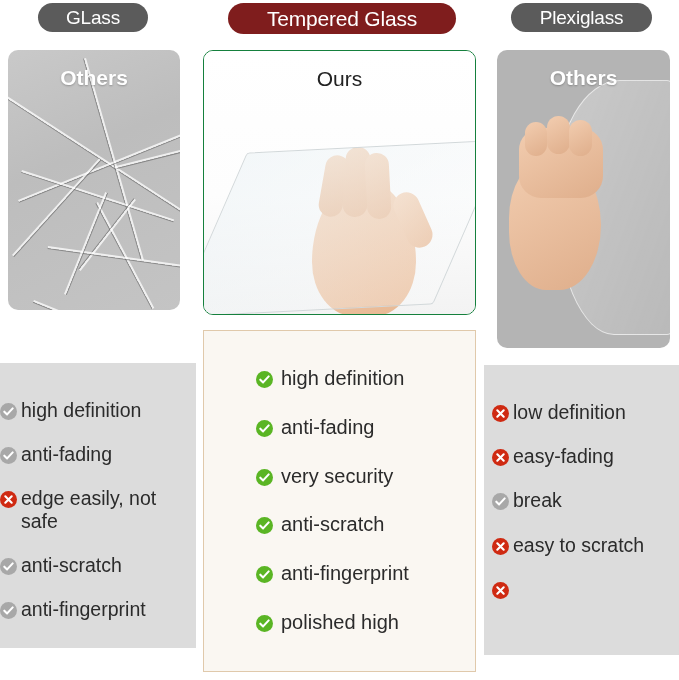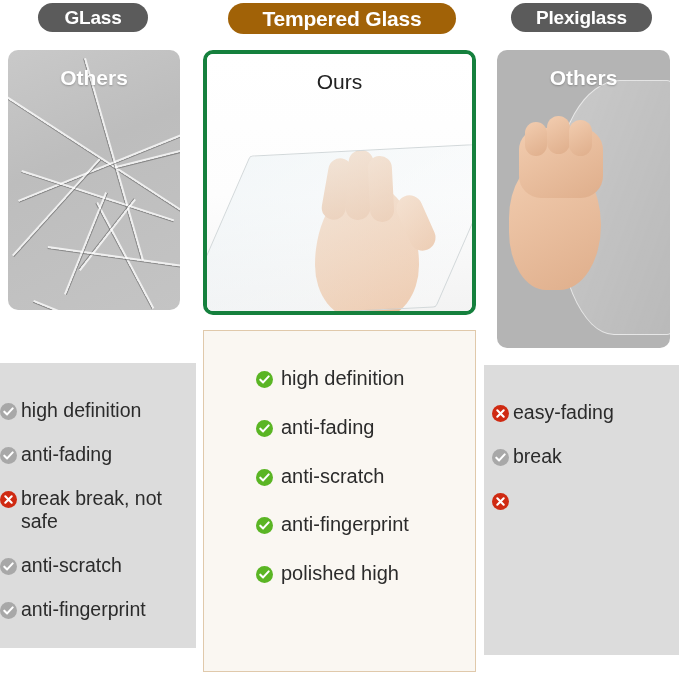--- a/index.html
+++ b/index.html
@@ -20,40 +20,40 @@
   }
 
   
   .pill {
     position: absolute;
     display: flex;
     align-items: center;
     justify-content: center;
     border-radius: 16px;
     color: #ffffff;
-    font-weight: bold;
+    font-weight: normal;
     letter-spacing: -0.2px;
     white-space: nowrap;
   }
   .pill-gray { background: #5b5b5b; }
-  .pill-orange { background: #a16207; }
+  .pill-orange { background: #7f1d1d; }
 
   #pill-left   { left: 38px;  top: 3px; width: 110px; height: 29px; font-size: 19px; }
   #pill-center { left: 228px; top: 3px; width: 228px; height: 31px; font-size: 21px; }
   #pill-right  { left: 511px; top: 3px; width: 141px; height: 29px; font-size: 19px; text-align: center; }
 
   
   .img-card {
     position: absolute;
     border-radius: 10px;
     overflow: hidden;
   }
   #card-left   { left: 8px;   top: 50px; width: 172px; height: 260px; }
   #card-center { left: 203px; top: 50px; width: 273px; height: 265px;
-                 border: 4px solid #15803d; background: #ffffff; }
+                 border: 1px solid #15803d; background: #ffffff; }
   #card-right  { left: 497px; top: 50px; width: 173px; height: 298px; }
 
   .card-label {
     position: absolute;
     top: 16px;
     left: 0;
     width: 100%;
     text-align: center;
     font-size: 21px;
     z-index: 5;
@@ -235,21 +235,21 @@
         </span>
         <span class="feat-text">anti-fading</span>
       </li>
 
       <li class="feat-item">
         <span class="ico ico-red">
           <svg width="17" height="17" viewBox="0 0 17 17">
             <path d="M5.3 5.3 L11.7 11.7 M11.7 5.3 L5.3 11.7" stroke="#ffffff" stroke-width="2.1" stroke-linecap="round"></path>
             </svg>
         </span>
-        <span class="feat-text">break break, not safe</span>
+        <span class="feat-text">edge easily, not safe</span>
       </li>
 
       <li class="feat-item">
         <span class="ico ico-gray">
           <svg width="17" height="17" viewBox="0 0 17 17">
               <path d="M4.3 8.7 L7.1 11.4 L12.7 5.4" fill="none" stroke="#ffffff" stroke-width="2.1" stroke-linecap="round" stroke-linejoin="round"></path>
             </svg>
         </span>
         <span class="feat-text">anti-scratch</span>
       </li>
@@ -280,20 +280,28 @@
 
       <li class="feat-item">
         <span class="ico ico-green">
           <svg width="17" height="17" viewBox="0 0 17 17">
               <path d="M4.3 8.7 L7.1 11.4 L12.7 5.4" fill="none" stroke="#ffffff" stroke-width="2.1" stroke-linecap="round" stroke-linejoin="round"></path>
             </svg>
         </span>
         <span class="feat-text">anti-fading</span>
       </li>
 
+      <li class="feat-item">
+        <span class="ico ico-green">
+          <svg width="17" height="17" viewBox="0 0 17 17">
+              <path d="M4.3 8.7 L7.1 11.4 L12.7 5.4" fill="none" stroke="#ffffff" stroke-width="2.1" stroke-linecap="round" stroke-linejoin="round"></path>
+            </svg>
+        </span>
+        <span class="feat-text">very security</span>
+      </li>
 
       <li class="feat-item">
         <span class="ico ico-green">
           <svg width="17" height="17" viewBox="0 0 17 17">
               <path d="M4.3 8.7 L7.1 11.4 L12.7 5.4" fill="none" stroke="#ffffff" stroke-width="2.1" stroke-linecap="round" stroke-linejoin="round"></path>
             </svg>
         </span>
         <span class="feat-text">anti-scratch</span>
       </li>
 
@@ -314,39 +322,55 @@
         </span>
         <span class="feat-text">polished high</span>
       </li>
 
     </ul>
   </div>
 
   <div class="panel-side" id="panel-right">
     <ul class="feat-list">
 
+      <li class="feat-item">
+        <span class="ico ico-red">
+          <svg width="17" height="17" viewBox="0 0 17 17">
+            <path d="M5.3 5.3 L11.7 11.7 M11.7 5.3 L5.3 11.7" stroke="#ffffff" stroke-width="2.1" stroke-linecap="round"></path>
+            </svg>
+        </span>
+        <span class="feat-text">low definition</span>
+      </li>
 
       <li class="feat-item">
         <span class="ico ico-red">
           <svg width="17" height="17" viewBox="0 0 17 17">
             <path d="M5.3 5.3 L11.7 11.7 M11.7 5.3 L5.3 11.7" stroke="#ffffff" stroke-width="2.1" stroke-linecap="round"></path>
             </svg>
         </span>
         <span class="feat-text">easy-fading</span>
       </li>
 
       <li class="feat-item">
         <span class="ico ico-gray">
           <svg width="17" height="17" viewBox="0 0 17 17">
               <path d="M4.3 8.7 L7.1 11.4 L12.7 5.4" fill="none" stroke="#ffffff" stroke-width="2.1" stroke-linecap="round" stroke-linejoin="round"></path>
             </svg>
         </span>
         <span class="feat-text">break</span>
       </li>
 
+      <li class="feat-item">
+        <span class="ico ico-red">
+          <svg width="17" height="17" viewBox="0 0 17 17">
+            <path d="M5.3 5.3 L11.7 11.7 M11.7 5.3 L5.3 11.7" stroke="#ffffff" stroke-width="2.1" stroke-linecap="round"></path>
+            </svg>
+        </span>
+        <span class="feat-text">easy to scratch</span>
+      </li>
 
       <li class="feat-item">
         <span class="ico ico-red">
           <svg width="17" height="17" viewBox="0 0 17 17">
             <path d="M5.3 5.3 L11.7 11.7 M11.7 5.3 L5.3 11.7" stroke="#ffffff" stroke-width="2.1" stroke-linecap="round"></path>
             </svg>
         </span>
       </li>
 
     </ul>

